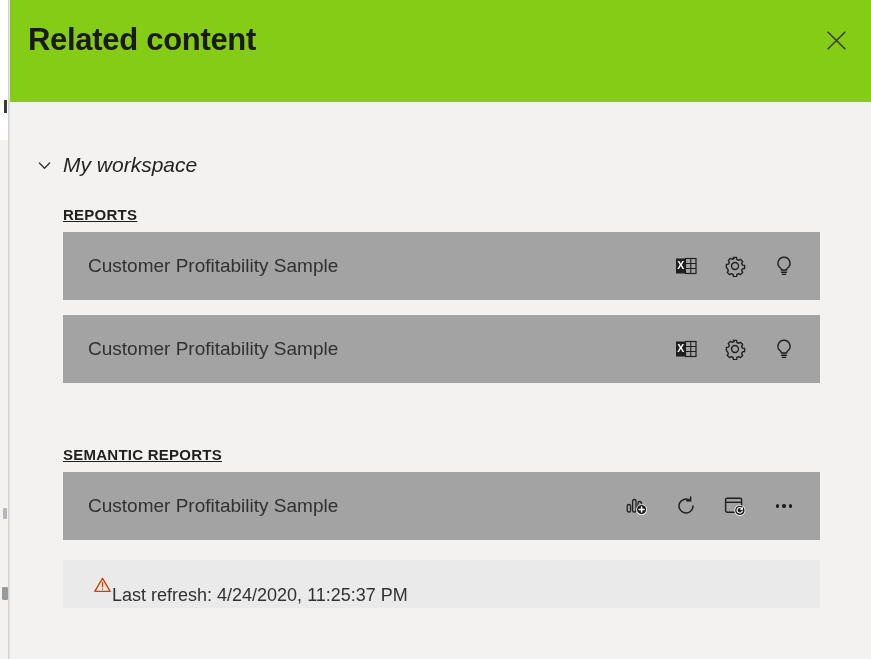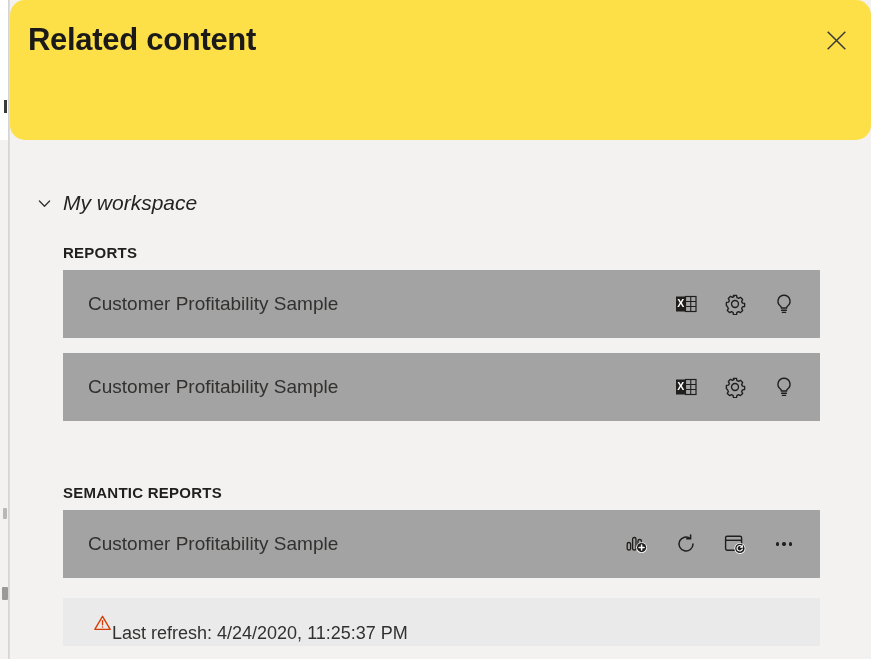--- a/index.html
+++ b/index.html
@@ -63,23 +63,22 @@
     left: 10px; top: 0;
     width: 861px; height: 659px;
     background: #f3f2f1;
     z-index: 2;
   }
 
   
   .panel-header {
     position: relative;
     width: 861px;
-    height: 140px;
-    background: #fde047;
-    border-radius: 15px;
+    height: 102px;
+    background: #84cc16;
   }
   .panel-title {
     position: absolute;
     left: 18px; top: 22px;
     font-size: 31px;
     font-weight: bold;
     letter-spacing: -0.3px;
     color: #1b1a19;
     white-space: nowrap;
   }
@@ -137,20 +136,21 @@
   }
 
   .section-heading {
     position: absolute;
     left: 53px;
     font-size: 15px;
     font-weight: bold;
     letter-spacing: 0.25px;
     color: #201f1e;
     white-space: nowrap;
+    text-decoration: underline;
   }
   .section-heading.reports-heading { top: 104px; }
   .section-heading.models-heading  { top: 344px; }
 
   .item-card {
     position: absolute;
     left: 53px;
     width: 757px;
     height: 68px;
     background: #a3a3a3;

